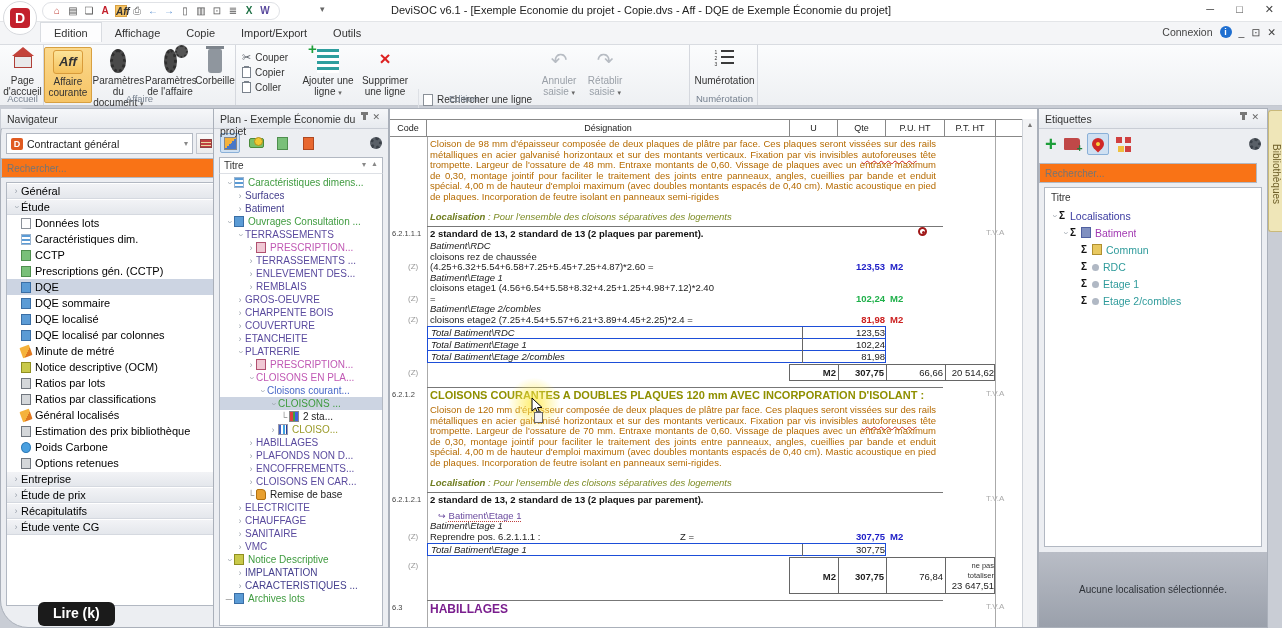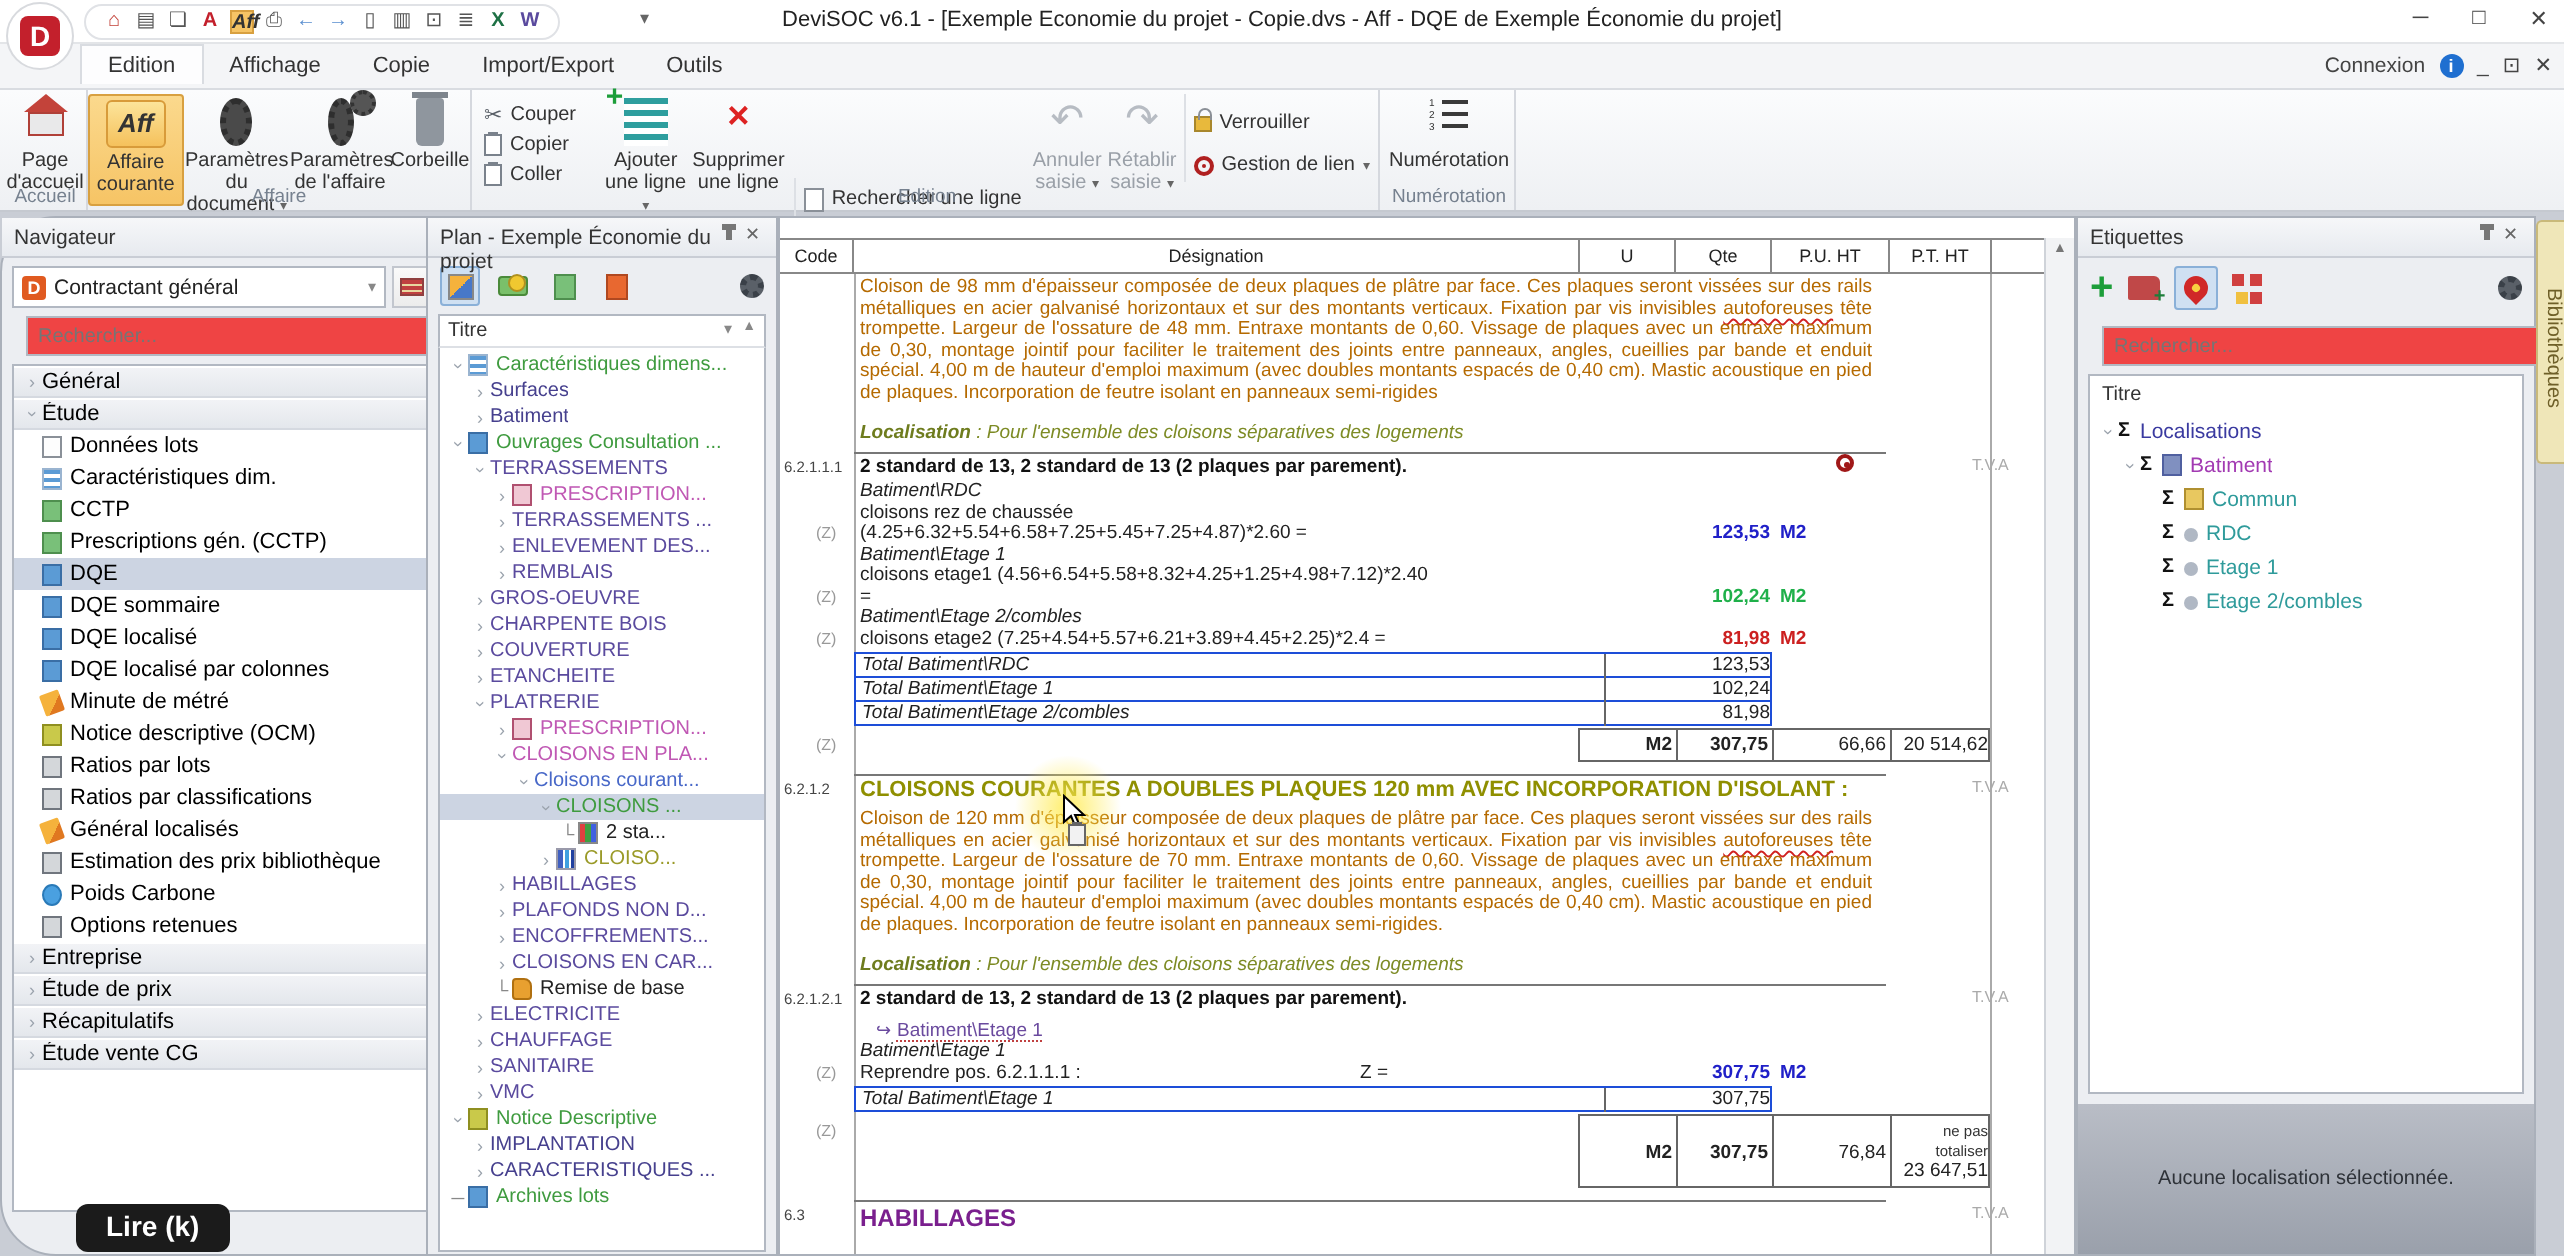--- a/index.html
+++ b/index.html
@@ -64,21 +64,21 @@
   .ic-scissors { color:#5a6068; font-size:11px; }
   .ic-clip { width:9px; height:11px; background:#fff; border:1px solid #7a828c; display:inline-block; position:relative; }
   .ic-clip:before { content:""; position:absolute; left:1px; top:-2px; width:5px; height:2px; background:#7a828c; }
 
   
   .panel { position:absolute; top:108px; bottom:0; background:#eceef2; border:1px solid #aab0ba; }
   .phead { height:20px; background:linear-gradient(#f6f7f9,#e7eaef); border-bottom:1px solid #c9cdd5; font-size:10.5px; color:#333; padding:4px 4px 0 6px; position:relative; }
   .phead .pctl { position:absolute; right:5px; top:3px; font-size:9px; color:#666; letter-spacing:3px; }
   .pin { display:inline-block; width:3px; height:8px; background:#777; position:relative; margin-right:6px; }
   .pin:before { content:""; position:absolute; left:-2px; top:0; width:7px; height:3px; background:#777; }
-  .searchbox { display:block; width:calc(100% - 10px); margin:4px 12px; height:20px; border:1px solid #b2b8c2; background:#ef4444; font-size:10px; color:#333; padding:0 5px; font-family:"Liberation Sans",sans-serif; }
+  .searchbox { display:block; width:calc(100% - 10px); margin:4px 0; height:20px; border:1px solid #b2b8c2; background:#f97316; font-size:10px; color:#333; padding:0 5px; font-family:"Liberation Sans",sans-serif; }
   .listbox { background:#fff; border:1px solid #b2b8c2; position:relative; overflow:hidden; }
 
   
   .titem { display:flex; align-items:center; height:13px; font-size:10px; white-space:nowrap; padding-left:4px; }
   .nav-item { height:16px; font-size:11px; }
   .tw { width:10px; color:#9aa2ac; font-size:9px; flex:none; text-align:center; }
   .tw.col:before { content:"\203A"; }
   .tw.exp:before { content:"\203A"; display:inline-block; transform:rotate(90deg); }
   .tw.elbow:before { content:"\2514"; color:#888; }
   .tw.dash:before { content:"\2500"; color:#888; }
@@ -330,31 +330,20 @@
           </div>
       </div>
       <div class="rbig dis" style="width:46px;">
         <span class="ric ic-undo">↶</span>
         <span>Annuler saisie</span> <span class="caret">▾</span>
       </div>
       <div class="rbig dis" style="width:46px;">
         <span class="ric ic-undo">↷</span>
         <span>Rétablir saisie</span> <span class="caret">▾</span>
       </div>
-      <div class="rsmallcol" style="border-left:1px solid #dde0e5;padding-top:8px;margin-left:2px;">
-        <div class="rsmall">
-            <span class="ic-lock"></span>
-            <span>Verrouiller</span>
-          </div>
-        <div class="rsmall" style="margin-top:6px;">
-            <span class="ic-target"></span>
-            <span>Gestion de lien</span> 
-            <span class="caret">▾</span>
-          </div>
-      </div>
     </div>
     <div class="rgroup-label">Edition</div>
   </div>
 
   <div class="rgroup" style="left:692px;width:66px;">
     <div class="rbody">
       <div class="rbig" style="width:66px;">
         <span class="ric ic-num"></span>
         <span>Numérotation</span>
       </div>

